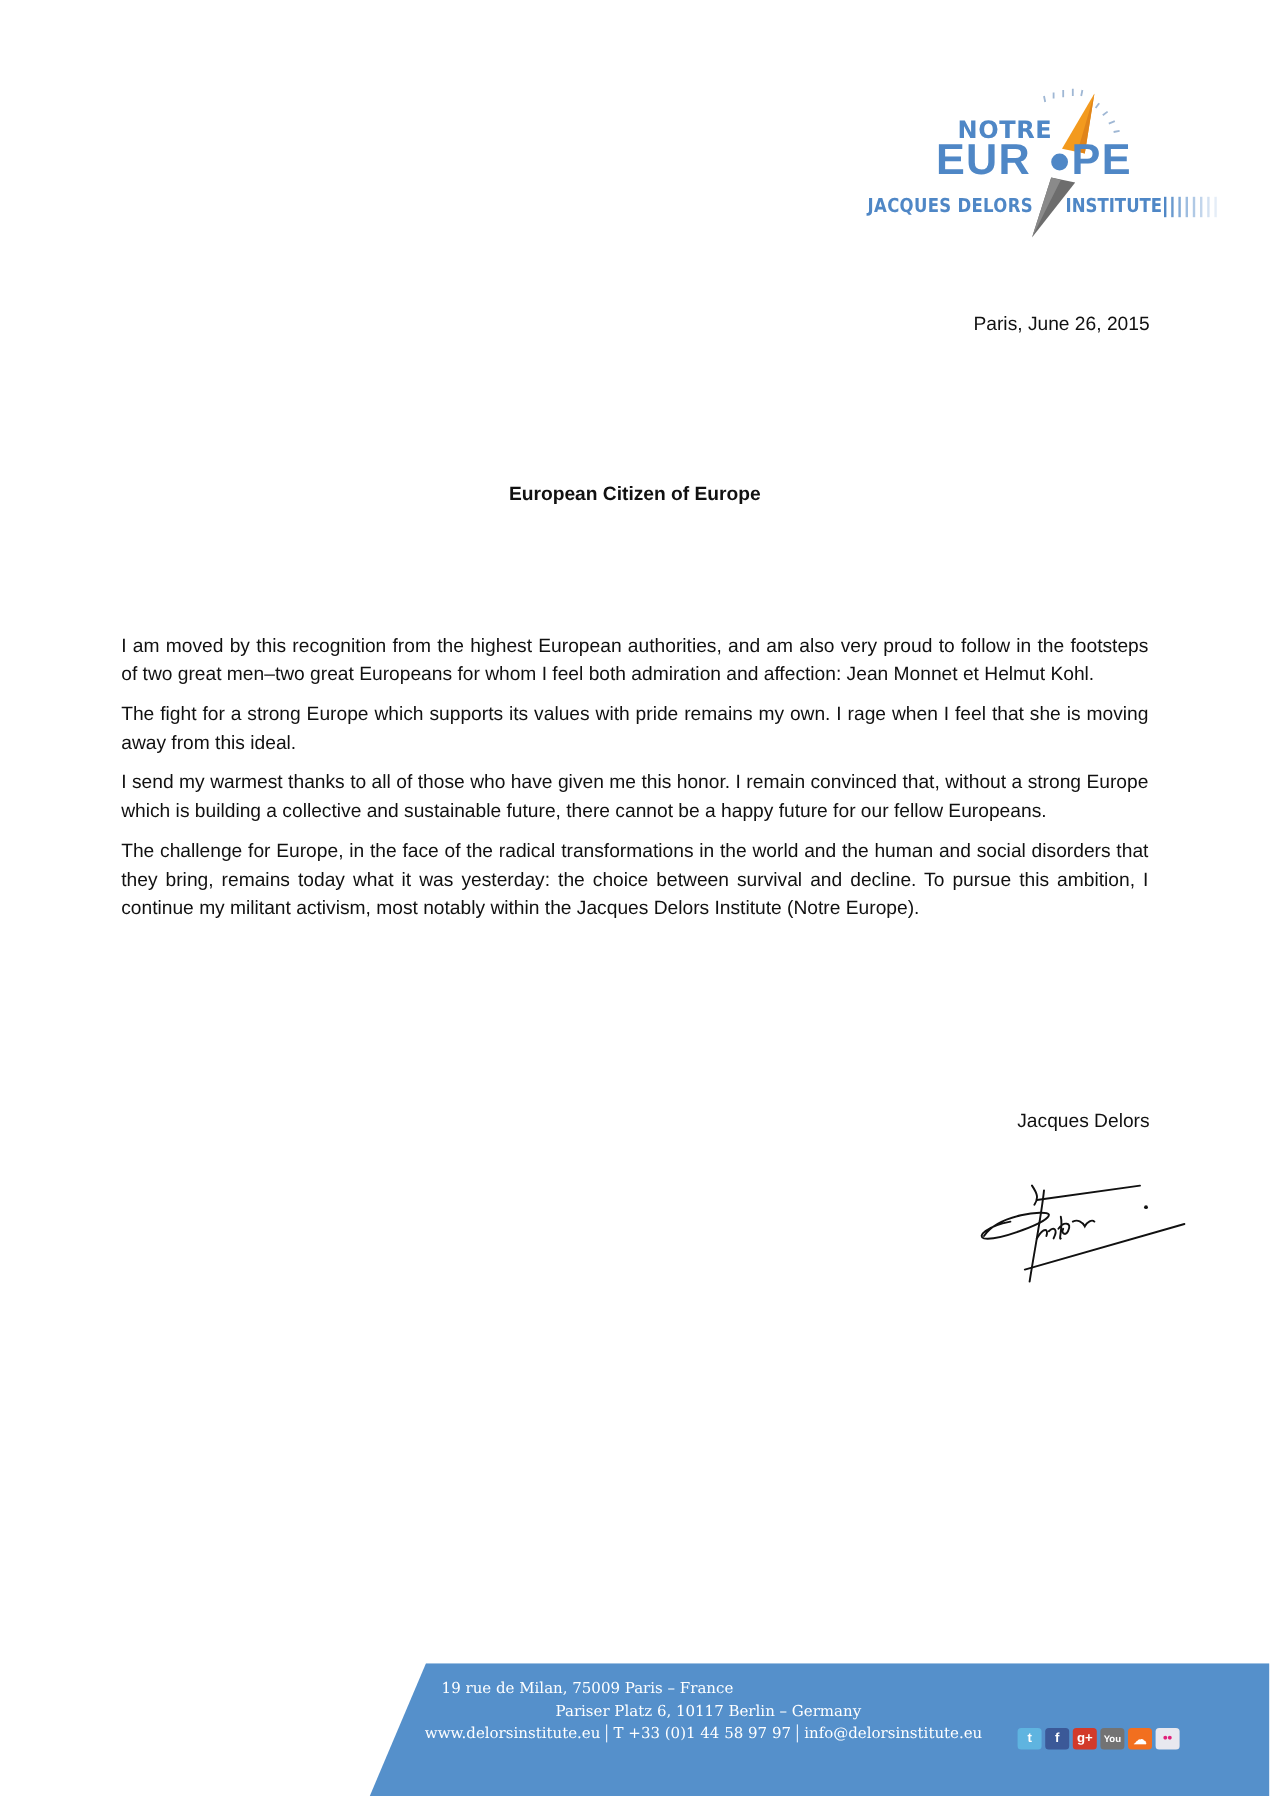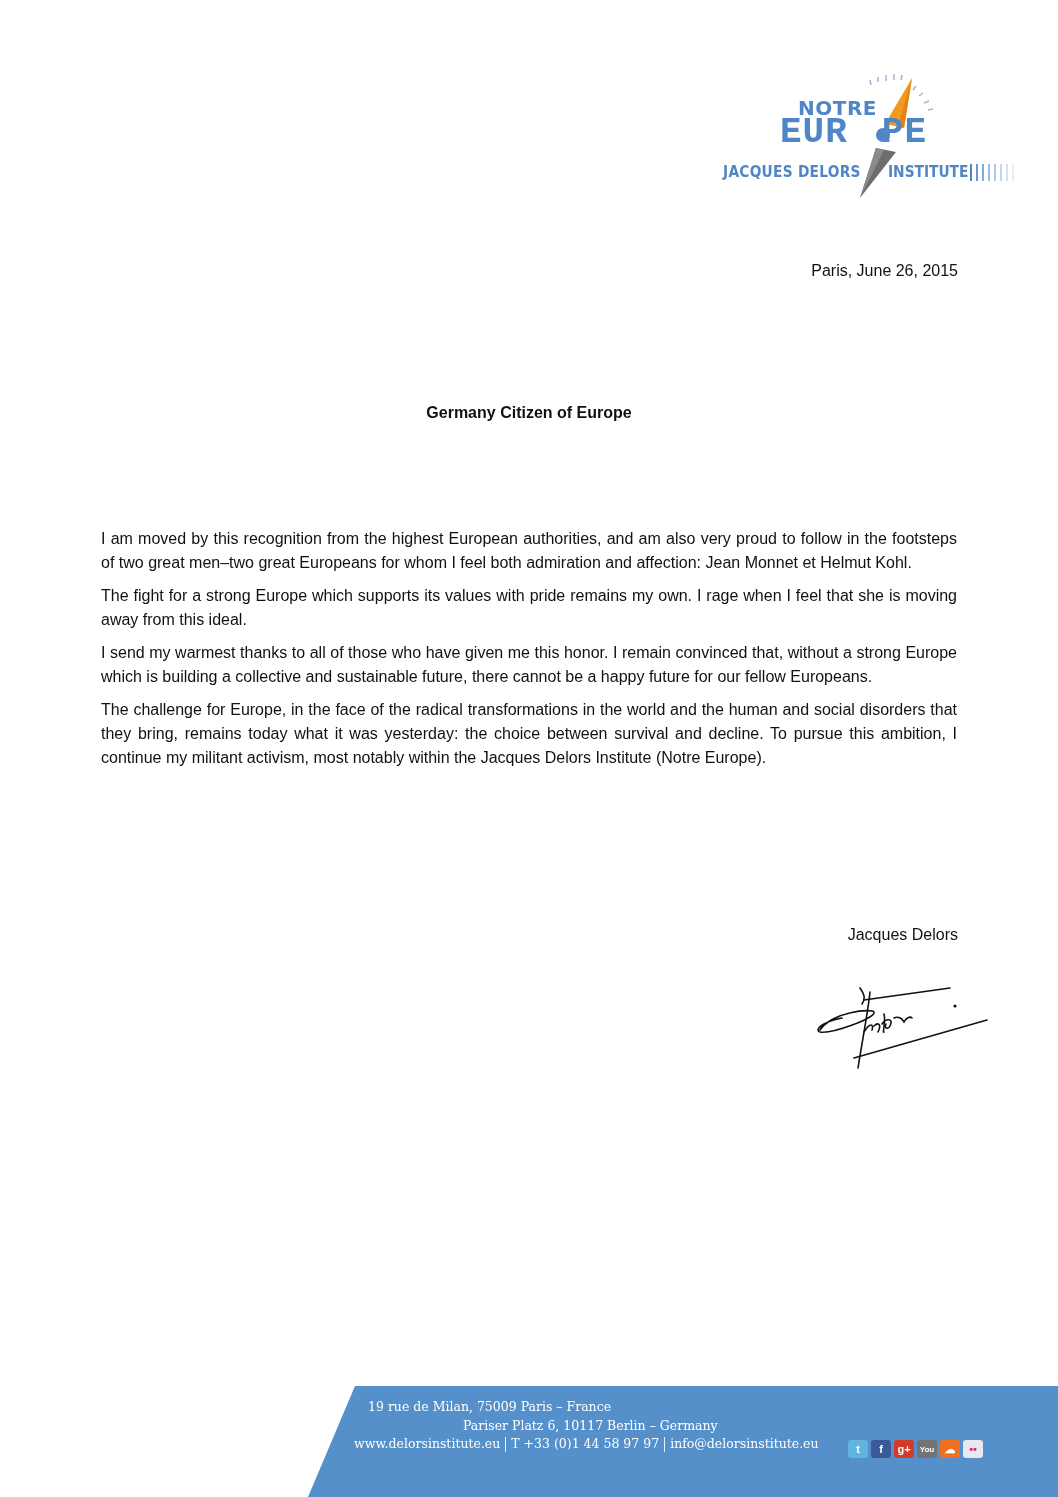--- a/index.html
+++ b/index.html
@@ -1,19 +1,19 @@
 <!DOCTYPE html>
 <html><head>
 <meta charset="utf-8">
 <style>
   html, body { margin: 0; padding: 0; background: #ffffff; }
   body { width: 1058px; height: 1497px; position: relative; overflow: hidden; font-family: "Liberation Sans", sans-serif; color: #111; }
   .logo { position: absolute; left: 680px; top: 68px; width: 305px; height: 135px; margin-left: 40px; }
   .logo .notre { position: absolute; left: 78px; top: 28px; font-family: "DejaVu Sans", sans-serif; font-weight: bold; font-size: 20px; color: #4f87c6; letter-spacing: 0.5px; }
-  .logo .europe { position: absolute; left: 60px; top: 44px; font-family: Liberation Mono, monospace; font-weight: bold; font-size: 36px; color: #4f87c6; letter-spacing: 1px; }
+  .logo .europe { position: absolute; left: 60px; top: 44px; font-family: Liberation Sans, sans-serif; font-weight: bold; font-size: 36px; color: #4f87c6; letter-spacing: 1px; }
   .logo .jd { position: absolute; left: 3px; top: 94px; font-family: "DejaVu Sans", sans-serif; font-weight: bold; font-size: 16px; color: #4f87c6; transform: scaleX(0.86); transform-origin: left; letter-spacing: 0.3px; }
   .logo .inst { position: absolute; left: 168px; top: 94px; font-family: "DejaVu Sans", sans-serif; font-weight: bold; font-size: 16px; color: #4f87c6; transform: scaleX(0.86); transform-origin: left; }
   .logo .bars { position: absolute; left: 250px; top: 96px; height: 17px; display: flex; gap: 4px; }
   .logo .bars span { width: 2px; height: 17px; background: #4f87c6; }
   .logo svg.compass { position: absolute; left: 0; top: 0; }
   .date { position: absolute; right: 100px; top: 262px; font-size: 16px; }
   .title { position: absolute; left: 0; width: 1058px; top: 401px; text-align: center; font-weight: bold; font-size: 16px; line-height: 24px; }
   .body { position: absolute; left: 101px; width: 856px; top: 527px; font-size: 16px; line-height: 24px; text-align: justify; }
   .body p { margin: 0 0 9px 0; }
   .sigName { position: absolute; right: 100px; top: 926px; font-size: 16px; }
@@ -65,21 +65,21 @@
       <span style="opacity:.45"></span>
       <span style="opacity:.35"></span>
       <span style="opacity:.25"></span>
       <span style="opacity:.15"></span>
   </div>
 </div>
 
 <div class="date">Paris, June 26, 2015</div>
 
 <div class="title">
-  <div>Germany Citizen of Europe</div>
+  <div>European Citizen of Europe</div>
 </div>
 
 <div class="body">
   <p>I am moved by this recognition from the highest European authorities, and am also very proud to follow in the footsteps of two great men–two great Europeans for whom I feel both admiration and affection: Jean Monnet et Helmut Kohl.</p>
   <p>The fight for a strong Europe which supports its values with pride remains my own. I rage when I feel that she is moving away from this ideal.</p>
   <p>I send my warmest thanks to all of those who have given me this honor. I remain convinced that, without a strong Europe which is building a collective and sustainable future, there cannot be a happy future for our fellow Europeans.</p>
   <p>The challenge for Europe, in the face of the radical transformations in the world and the human and social disorders that they bring, remains today what it was yesterday: the choice between survival and decline. To pursue this ambition, I continue my militant activism, most notably within the Jacques Delors Institute (Notre Europe).</p>
 </div>
 
 <div class="sigName">Jacques Delors</div>

